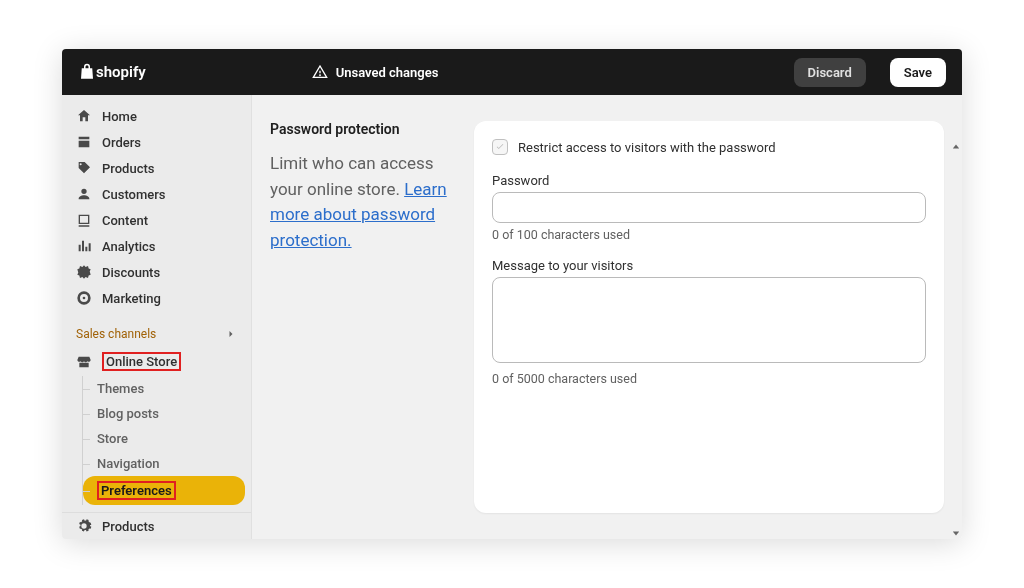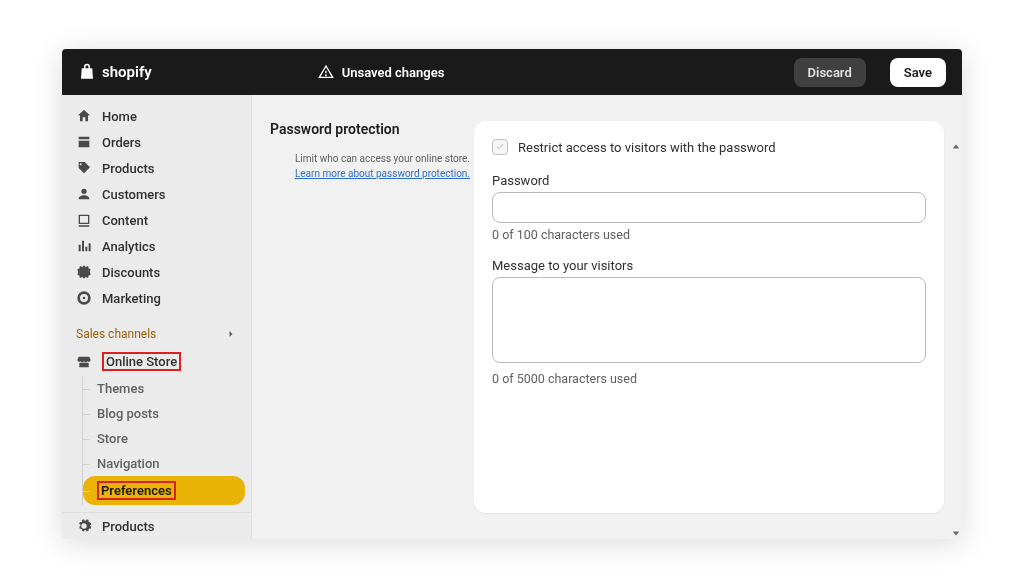--- a/index.html
+++ b/index.html
@@ -1,19 +1,19 @@
 <!DOCTYPE html>
 <html><head>
   <meta charset="utf-8">
   <style>
     * { margin: 0; padding: 0; box-sizing: border-box; font-family: -apple-system, BlinkMacSystemFont, "Segoe UI", Roboto, sans-serif; }
     body { background: #fff; display: flex; justify-content: center; align-items: center; min-height: 588px; }
     .frame { width: 900px; height: 490px; box-shadow: 0 4px 30px rgba(0,0,0,0.15); border-radius: 4px; overflow: hidden; display: flex; flex-direction: column; }
     .topbar { background: #1a1a1a; color: #fff; height: 46px; display: flex; align-items: center; padding: 0 16px; gap: 16px; }
-    .logo { display: flex; align-items: center; gap: 6px; font-weight: 600; font-size: 15px; }
+    .logo { display: flex; align-items: center; font-weight: 600; font-size: 15px; }
     .logo-icon { width: 18px; height: 20px; }
     .unsaved { display: flex; align-items: center; gap: 8px; font-size: 13px; font-weight: 600; margin-left: 150px; }
     .warn-icon { width: 16px; height: 16px; }
     .topbar-spacer { flex: 1; }
     .btn { border: none; border-radius: 8px; padding: 7px 14px; font-size: 13px; font-weight: 600; cursor: pointer; }
     .btn-discard { background: #404040; color: #e0e0e0; margin-right: 8px; }
     .btn-save { background: #fff; color: #1a1a1a; }
     .body { flex: 1; display: flex; background: #f1f1f1; overflow: hidden; position: relative; }
     .sidebar { width: 190px; background: #ebebeb; display: flex; flex-direction: column; padding-top: 8px; font-size: 13px; color: #303030; border-right: 1px solid #e0e0e0; position: relative; }
     .nav-item { display: flex; align-items: center; gap: 10px; padding: 5px 14px; cursor: pointer; }
@@ -23,21 +23,21 @@
     .chevron { width: 12px; height: 12px; fill: #616161; }
     .sub-items { margin-left: 20px; border-left: 1px solid #d0d0d0; padding-left: 0; }
     .sub-item { padding: 5px 10px 5px 14px; color: #616161; cursor: pointer; font-weight: 500; position: relative; }
     .sub-item::before { content: ""; position: absolute; left: -1px; top: 50%; width: 8px; height: 1px; background: #d0d0d0; }
     .sub-item.active { background: #eab308; border-radius: 12px; color: #1a1a1a; font-weight: 600; margin-right: 6px; }
     .highlight-red { border: 2px solid #e02020; display: inline-block; padding: 0 2px; }
     .sidebar-bottom { margin-top: auto; border-top: 1px solid #ddd; }
     .content { flex: 1; display: flex; padding: 26px 18px; gap: 4px; overflow: auto; }
     .content-left { width: 200px; }
     .content-title { font-size: 14px; font-weight: 600; color: #202020; margin-bottom: 14px; }
-    .content-desc { font-size: 10px; color: #616161; line-height: 1.5; text-align: right; }
+    .content-desc { font-size: 17px; color: #616161; line-height: 1.5; }
     .content-desc a { color: #2c6ecb; text-decoration: underline; }
     .card { flex: 1; background: #fff; border-radius: 12px; padding: 18px; box-shadow: 0 1px 2px rgba(0,0,0,0.06); min-width: 0; }
     .checkbox-row { display: flex; align-items: center; gap: 10px; margin-bottom: 18px; }
     .checkbox { width: 16px; height: 16px; border: 1px solid #c0c0c0; border-radius: 4px; background: #f6f6f6; display: flex; align-items: center; justify-content: center; }
     .checkbox svg { width: 10px; height: 10px; fill: #bbb; }
     .checkbox-label { font-size: 13px; color: #303030; }
     .field-label { font-size: 13px; color: #303030; margin-bottom: 4px; }
     .text-input { width: 100%; border: 1px solid #bababa; border-radius: 8px; padding: 7px 10px; font-size: 13px; background: #fff; }
     .textarea { width: 100%; border: 1px solid #bababa; border-radius: 8px; padding: 8px 10px; font-size: 13px; height: 86px; resize: none; background: #fff; }
     .counter { font-size: 12.5px; color: #616161; margin-top: 4px; margin-bottom: 16px; }

